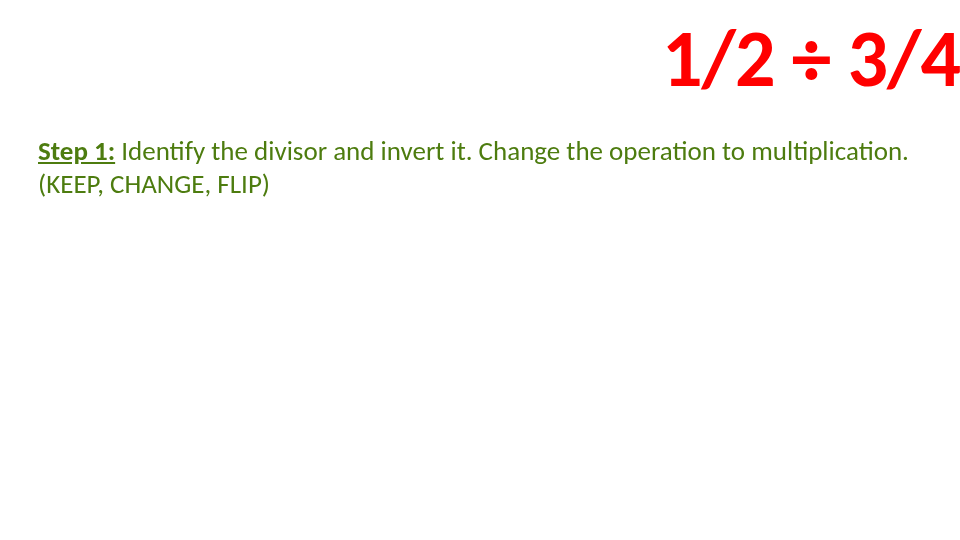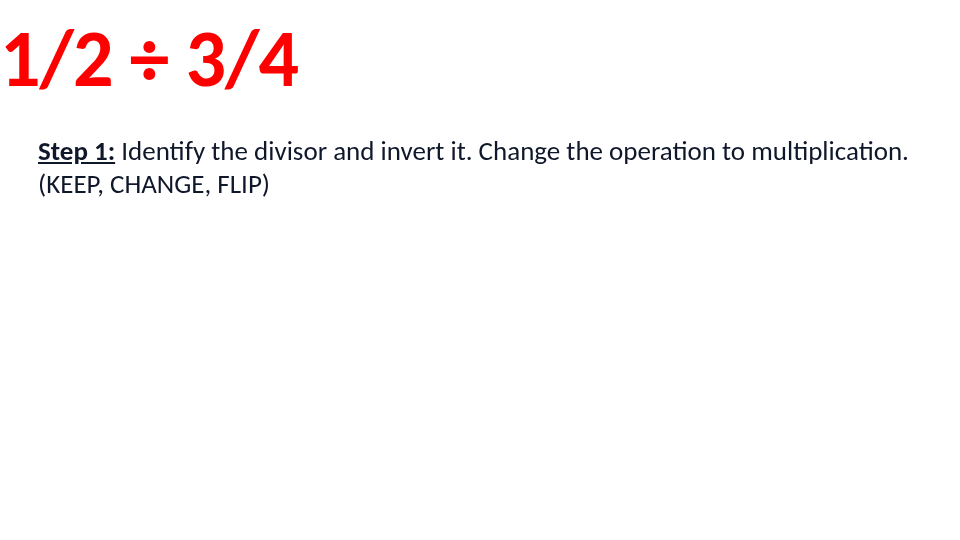--- a/index.html
+++ b/index.html
@@ -16,34 +16,34 @@
     width: 960px;
     height: 540px;
     position: relative;
     box-sizing: border-box;
   }
   .title {
     position: absolute;
     top: 10px;
     left: 0;
     width: 960px;
-    text-align: left;
+    text-align: right;
     font-size: 80px;
     font-weight: 700;
     color: #ff0000;
     letter-spacing: -1px;
   }
   .body {
     position: absolute;
     top: 135px;
     left: 38px;
     width: 884px;
     font-size: 27px;
     line-height: 1.22;
-    color: #0f172a;
+    color: #4d7c0f;
   }
   .step {
     margin-bottom: 120px;
   }
   .step-label {
     font-weight: 700;
     text-decoration: underline;
   }
 </style>
 </head>

